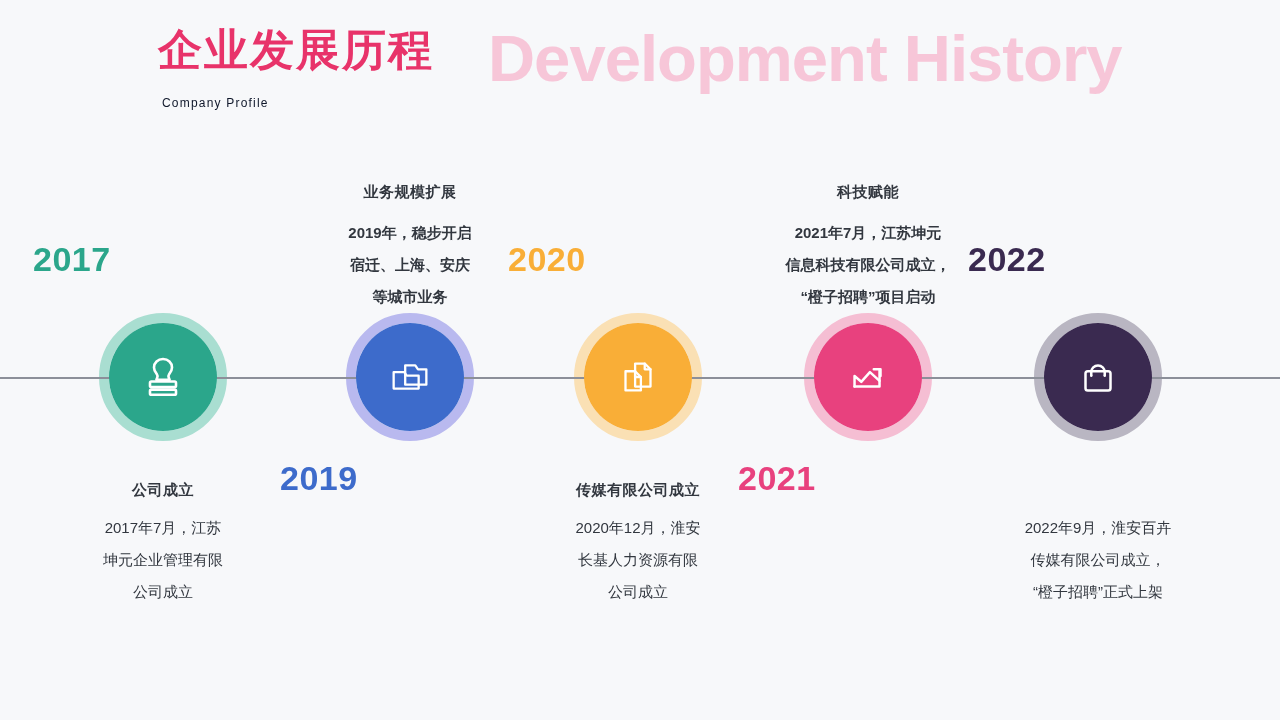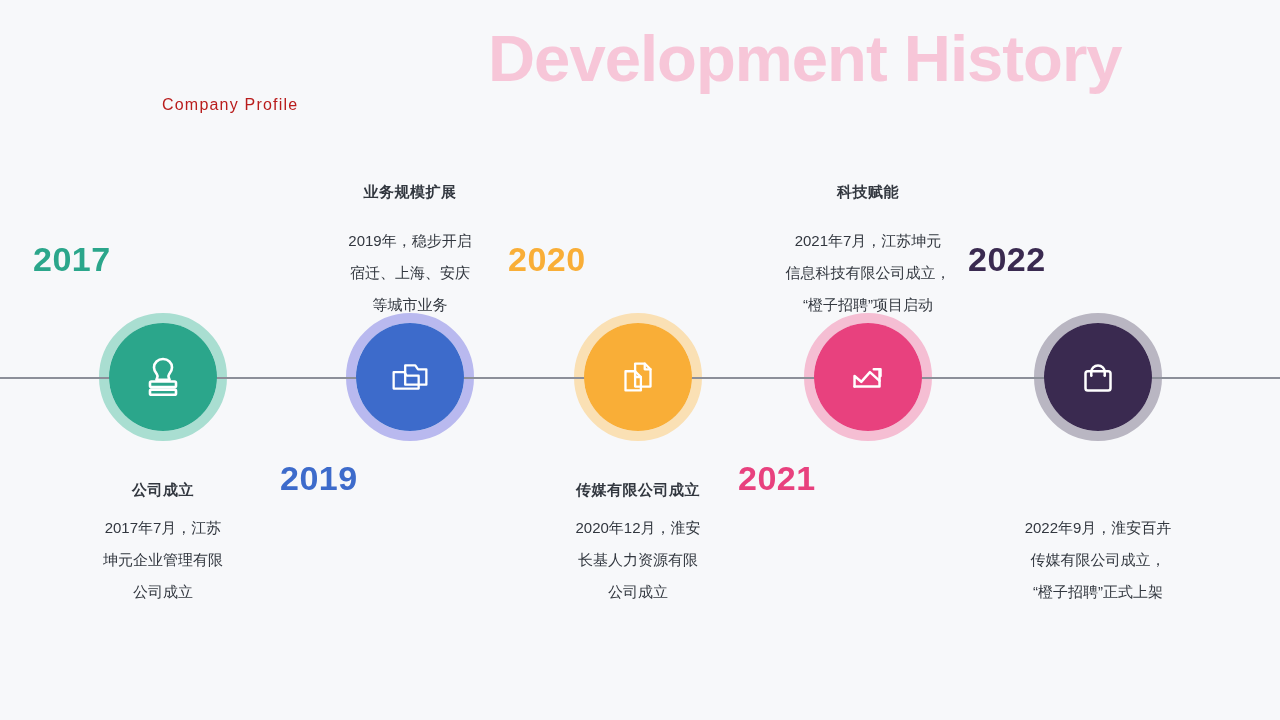--- a/index.html
+++ b/index.html
@@ -30,22 +30,22 @@
     font-weight: bold;
     color: #e8336a;
     letter-spacing: 2px;
     line-height: 1;
     white-space: nowrap;
   }
   #title-sub {
     position: absolute;
     left: 162px;
     top: 96px;
-    font-size: 16px;
-    color: #b91c1c;
+    font-size: 12px;
+    color: #0f172a;
     letter-spacing: 1.2px;
     white-space: nowrap;
   }
   #title-en {
     position: absolute;
     left: 488px;
     top: 24px;
     font-size: 64px;
     font-weight: bold;
     color: #f7c6d8;
@@ -136,33 +136,34 @@
     left: 0;
     width: 260px;
     text-align: center;
     font-size: 15px;
     color: #32373f;
     line-height: 32px;
     white-space: pre-line;
   }
   
   .head-above { top: 183px; }
-  .body-above { top: 225px; }
+  .body-above { top: 217px; font-weight: bold; }
   
   .head-below { top: 481px; }
   .body-below { top: 512px; }
 
   
   .ms-3 .ms-head, .ms-3 .ms-body,
   .ms-4 .ms-head, .ms-4 .ms-body { width: 280px; left: -10px; }
 </style>
 </head>
 <body style="background: rgb(247, 248, 250);">
 
 <div id="header">
+  <div id="title-cn" style="color: rgb(232, 51, 106);">企业发展历程</div>
   <div id="title-sub">Company Profile</div>
   <div id="title-en" style="color: rgb(247, 198, 216);">Development History</div>
 </div>
 
 <div id="timeline-axis" style="background: rgb(140, 143, 153);"></div>
 
 <div class="milestone ms-0">
   <div class="year above" style="color: rgb(43, 166, 139);">2017</div>
   <div class="node" style="background: rgb(43, 166, 139);">
     <span class="halo" style="border-color: rgb(169, 222, 209);"></span>

